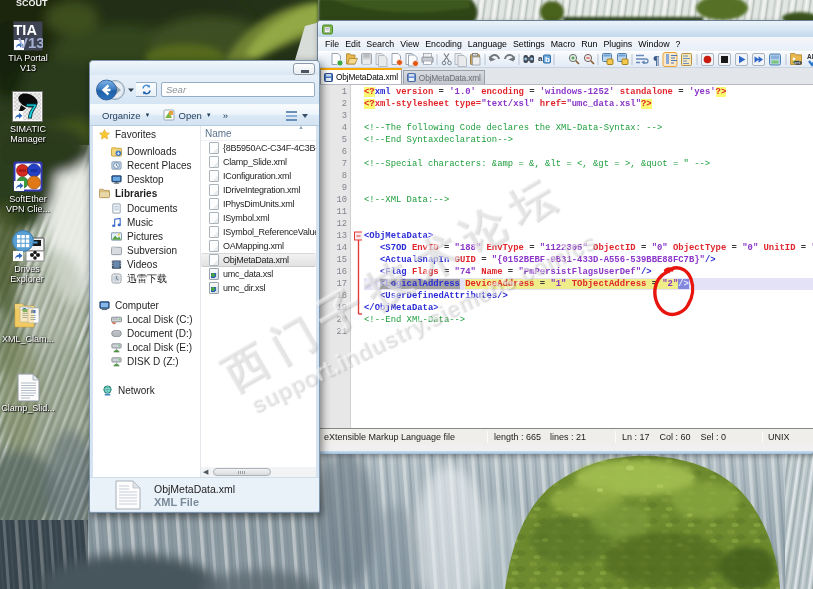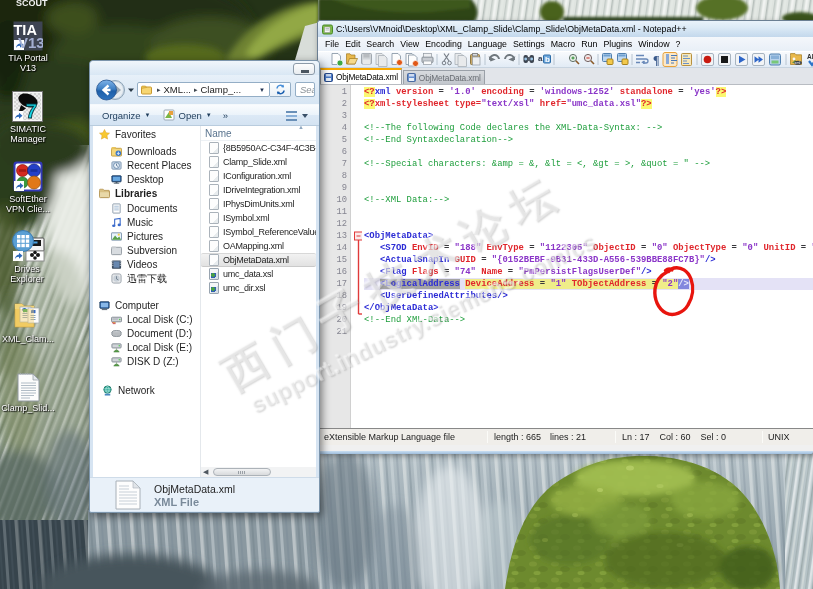--- a/index.html
+++ b/index.html
@@ -317,21 +317,20 @@
 </svg>
 <div class="lbl" style="left:-4px;top:403px;width:64px;">Clamp_Slid...</div>
 
 <div id="npp">
   <div id="npp-title">
       <svg width="11" height="11" style="flex:none;">
         <rect x="0.5" y="1" width="10" height="9" rx="1.5" fill="#7DBB48" stroke="#4A8828"></rect>
         <path d="M2.5,3 L8,3 L8,8.5 L2.5,8.5 Z" fill="#F8F8F4" stroke="#888" stroke-width="0.5"></path>
         <path d="M3.5,4.5 h3.5 M3.5,6 h3.5" stroke="#9AA" stroke-width="0.7"></path>
       </svg>
-      <span style="margin-left:3px;">C:\Users\VMnoid\Desktop\XML_Clamp_Slide\Clamp_Slide\ObjMetaData.xml - Notepad++</span>
     </div>
   <div id="npp-menu">
       <span>File</span>
       <span>Edit</span>
       <span>Search</span>
       <span>View</span>
       <span>Encoding</span>
       <span>Language</span>
       <span>Settings</span>
       <span>Macro</span>
@@ -604,31 +603,20 @@
 
     <svg width="40" height="22" style="flex:none;">
       <circle cx="19" cy="11" r="9.5" fill="#C9D6E2" stroke="#8FA5B8"></circle>
       <circle cx="19" cy="11" r="8" fill="#E8EEF3"></circle>
       <path d="M21.5,7.5 L25.5,11 L21.5,14.5 M25.5,11 L19,11" stroke="#9AA8B4" stroke-width="2" fill="none" transform="translate(-2,0)"></path>
       <circle cx="10.5" cy="11" r="10" fill="url(#backg)" stroke="#1E4E8C" stroke-width="0.8"></circle>
       <path d="M12.5,6.5 L7.5,11 L12.5,15.5 M7.5,11 L14.5,11" stroke="#fff" stroke-width="2.4" fill="none"></path>
       <path d="M24,9.5 l6,0 l-3,3.5 z" fill="#2A3A48" transform="translate(8,0)"></path>
     </svg>
 
-    <div style="flex:none;width:133px;height:15px;background:#fff;border:1px solid #94AEC6;border-radius:2px;display:flex;align-items:center;font-size:9.5px;color:#222;position:relative;margin-left:1px;">
-      <svg width="11" height="10" style="margin:0 2px 0 3px;">
-          <rect x="0.5" y="2" width="10" height="7" rx="1" fill="#F7D672" stroke="#C89A30"></rect>
-          <path d="M0.5,3.5 l0,-1.5 a1,1 0 0 1 1,-1 l3,0 l1,1.5 z" fill="#E8C04E" stroke="#C89A30" stroke-width="0.6"></path>
-        </svg>
-      <span class="bcrumb">▸</span>
-        <span>XML...</span>
-        <span class="bcrumb">▸</span>
-        <span>Clamp_...</span>
-      <span style="position:absolute;right:4px;top:4px;color:#1E3050;font-size:6px;">▼</span>
-    </div>
 
     <div style="flex:none;width:21px;height:15px;background:linear-gradient(#FDFEFE,#E9F0F6);border:1px solid #94AEC6;border-left:none;border-radius:0 2px 2px 0;display:flex;align-items:center;justify-content:center;">
       <svg width="11" height="11" viewBox="0 0 11 11">
           <path d="M2,4.5 A3.5,3.5 0 0 1 8.5,3" fill="none" stroke="#4A90D9" stroke-width="1.5"></path>
           <path d="M8.5,0.5 l0.4,3 l-3,-0.4 z" fill="#4A90D9"></path>
           <path d="M9,6.5 A3.5,3.5 0 0 1 2.5,8" fill="none" stroke="#1C60B0" stroke-width="1.5"></path>
           <path d="M2.5,10.5 l-0.4,-3 l3,0.4 z" fill="#1C60B0"></path>
         </svg>
     </div>
 

